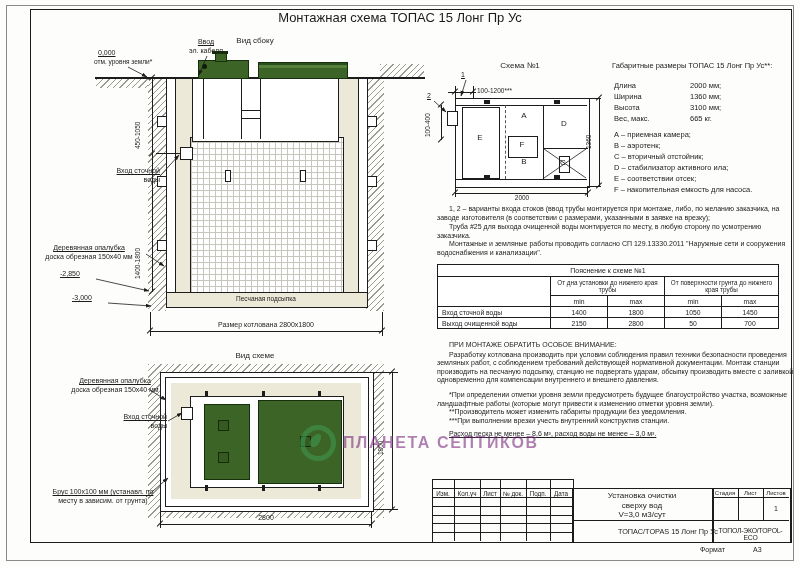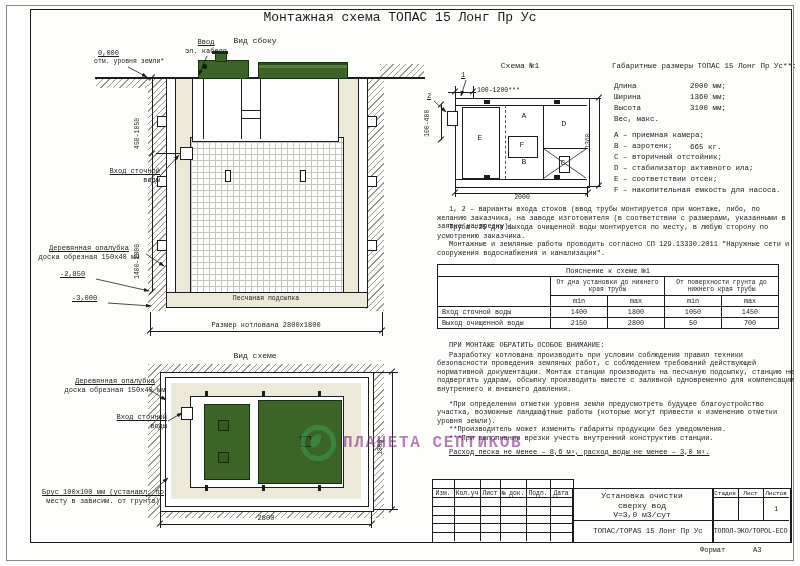--- a/index.html
+++ b/index.html
@@ -1,16 +1,16 @@
 <!DOCTYPE html>
 <html><head>
 <meta charset="utf-8">
 <style>
   html,body{margin:0;padding:0;background:#fff;}
-  .sheet{position:relative;width:800px;height:566px;background:#fdfdfb;font-family:Liberation Mono, monospace;color:#1c1c1c;overflow:hidden;}
+  .sheet{position:relative;width:800px;height:566px;background:#fdfdfb;font-family:Liberation Sans, sans-serif;color:#1c1c1c;overflow:hidden;}
   .abs{position:absolute;}
   .lbl{position:absolute;font-size:7px;line-height:8.5px;white-space:nowrap;color:#1c1c1c;}
   .s65{font-size:6.5px;}
   .ctr{text-align:center;}
   .rgt{text-align:right;}
   .ul{text-decoration:underline;}
   .ln{position:absolute;background:#1c1c1c;}
   .hatch{position:absolute;background:repeating-linear-gradient(135deg,#9a9a92 0 1px,transparent 1px 4.5px);}
   .beige{position:absolute;background:#ece9d8;}
   .gridp{position:absolute;background-color:#fff;background-image:repeating-linear-gradient(0deg,#c6c6bc 0 1px,transparent 1px 6px),repeating-linear-gradient(90deg,#c6c6bc 0 1px,transparent 1px 6px);border:1.5px solid #1c1c1c;}
@@ -211,21 +211,21 @@
   <div class="vdim" style="left:592px;top:142px;">1360</div>
 
   <div class="lbl" style="left:612px;top:62px;font-size:7.5px;">Габаритные размеры ТОПАС 15 Лонг Пр Ус**:</div>
   <div class="lbl" style="left:614px;top:82px;font-size:7.5px;">Длина</div>
   <div class="lbl" style="left:690px;top:82px;font-size:7.5px;">2000 мм;</div>
   <div class="lbl" style="left:614px;top:93px;font-size:7.5px;">Ширина</div>
   <div class="lbl" style="left:690px;top:93px;font-size:7.5px;">1360 мм;</div>
   <div class="lbl" style="left:614px;top:104px;font-size:7.5px;">Высота</div>
   <div class="lbl" style="left:690px;top:104px;font-size:7.5px;">3100 мм;</div>
   <div class="lbl" style="left:614px;top:115px;font-size:7.5px;">Вес, макс.</div>
-  <div class="lbl" style="left:690px;top:115px;font-size:7.5px;margin-top:28px;">665 кг.</div>
+  <div class="lbl" style="left:690px;top:115px;font-size:7.5px;">665 кг.</div>
 
   <div class="lbl" style="left:614px;top:131px;font-size:7.5px;">А – приемная камера;</div>
   <div class="lbl" style="left:614px;top:142px;font-size:7.5px;">В – аэротенк;</div>
   <div class="lbl" style="left:614px;top:153px;font-size:7.5px;">С – вторичный отстойник;</div>
   <div class="lbl" style="left:614px;top:164px;font-size:7.5px;">D – стабилизатор активного ила;</div>
   <div class="lbl" style="left:614px;top:175px;font-size:7.5px;">Е – соответствии отсек;</div>
   <div class="lbl" style="left:614px;top:186px;font-size:7.5px;">F – накопительная емкость для насоса.</div>
 
   <div class="para" style="left:437px;top:205px;width:356px;">
       <div>1, 2 – варианты входа стоков (ввод трубы монтируется при монтаже, либо, по желанию заказчика, на заводе изготовителя (в соответствии с размерами, указанными в заявке на врезку);</div>
@@ -298,21 +298,21 @@
   <div class="tbl-lbl" style="left:526px;top:490px;width:24px;">Подп.</div>
   <div class="tbl-lbl" style="left:550px;top:490px;width:22px;">Дата</div>
 
   <div class="box" style="left:572px;top:488px;width:140px;height:53px;background:transparent;"></div>
   <div class="ln" style="left:572px;top:520px;width:140px;height:1px;"></div>
   <div class="abs ctr" style="left:572px;top:491px;width:140px;font-size:8px;line-height:9.5px;">
     <div>Установка очистки</div>
     <div>сверху вод</div>
     <div>V=3,0 м3/сут</div>
   </div>
-  <div class="abs ctr" style="left:584px;top:527px;width:128px;font-size:7.3px;">ТОПАС/TOPAS 15 Лонг Пр Ус</div>
+  <div class="abs ctr" style="left:604px;top:527px;width:128px;font-size:7.3px;">ТОПАС/TOPAS 15 Лонг Пр Ус</div>
 
   <div class="box" style="left:712px;top:488px;width:77px;height:53px;background:transparent;"></div>
   <div class="ln" style="left:738px;top:488px;width:1px;height:32px;"></div>
   <div class="ln" style="left:763px;top:488px;width:1px;height:32px;"></div>
   <div class="ln" style="left:712px;top:497px;width:77px;height:1px;"></div>
   <div class="ln" style="left:712px;top:520px;width:77px;height:1px;"></div>
   <div class="tbl-lbl" style="left:712px;top:489.5px;width:26px;font-size:6px;">Стадия</div>
   <div class="tbl-lbl" style="left:738px;top:489.5px;width:25px;font-size:6px;">Лист</div>
   <div class="tbl-lbl" style="left:763px;top:489.5px;width:26px;font-size:6px;">Листов</div>
   <div class="tbl-lbl" style="left:763px;top:505px;width:26px;font-size:7px;">1</div>

